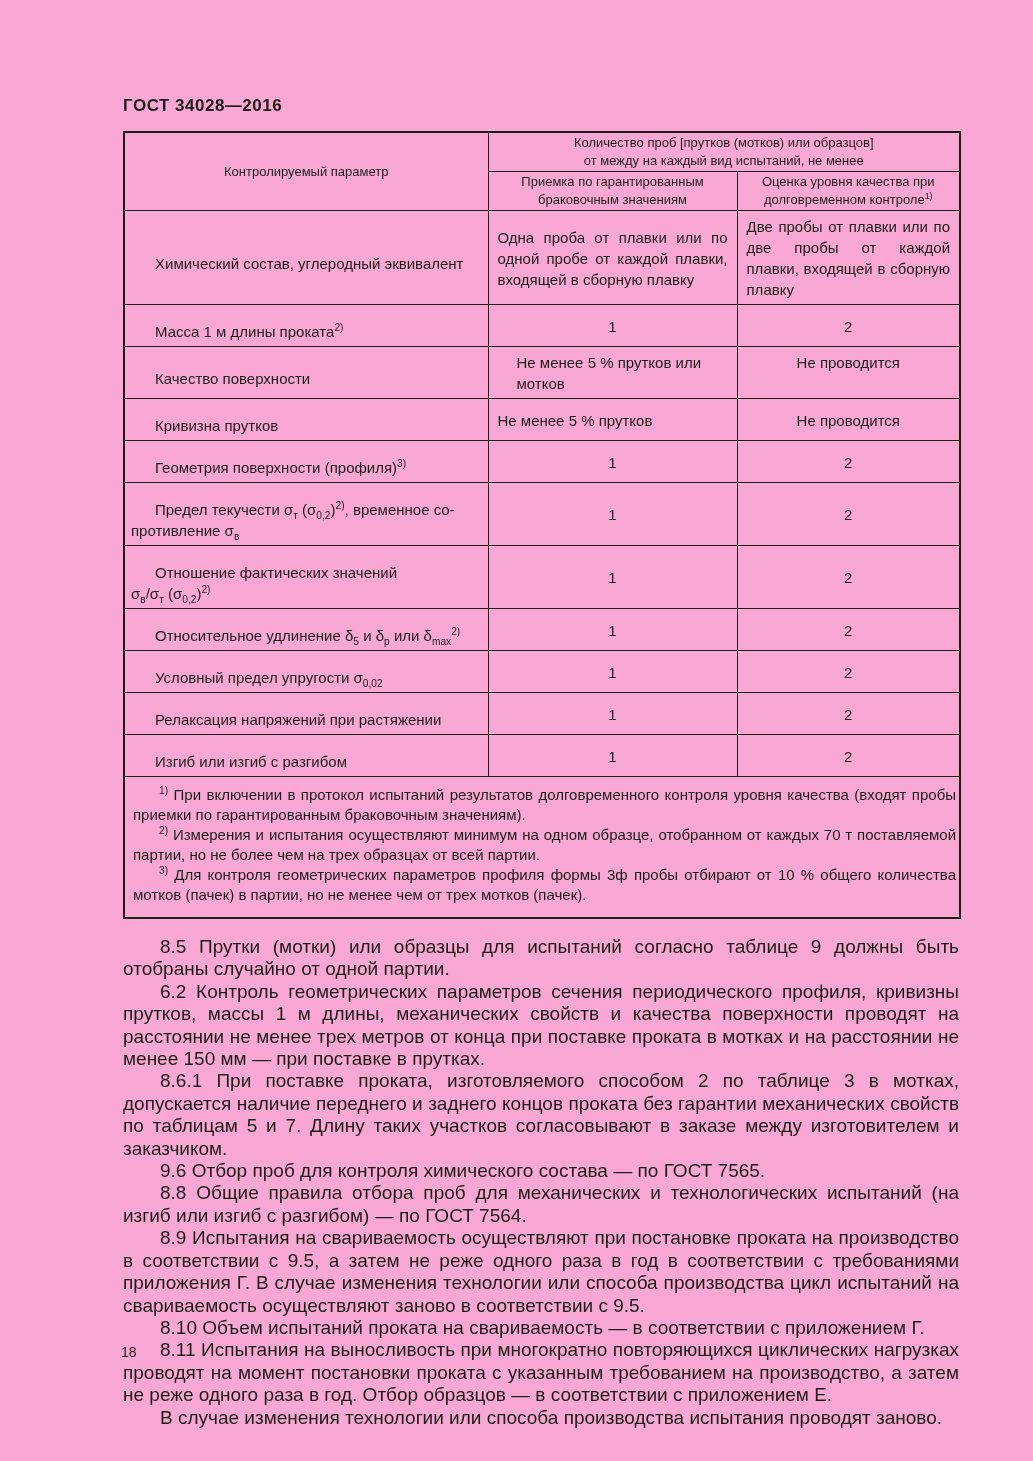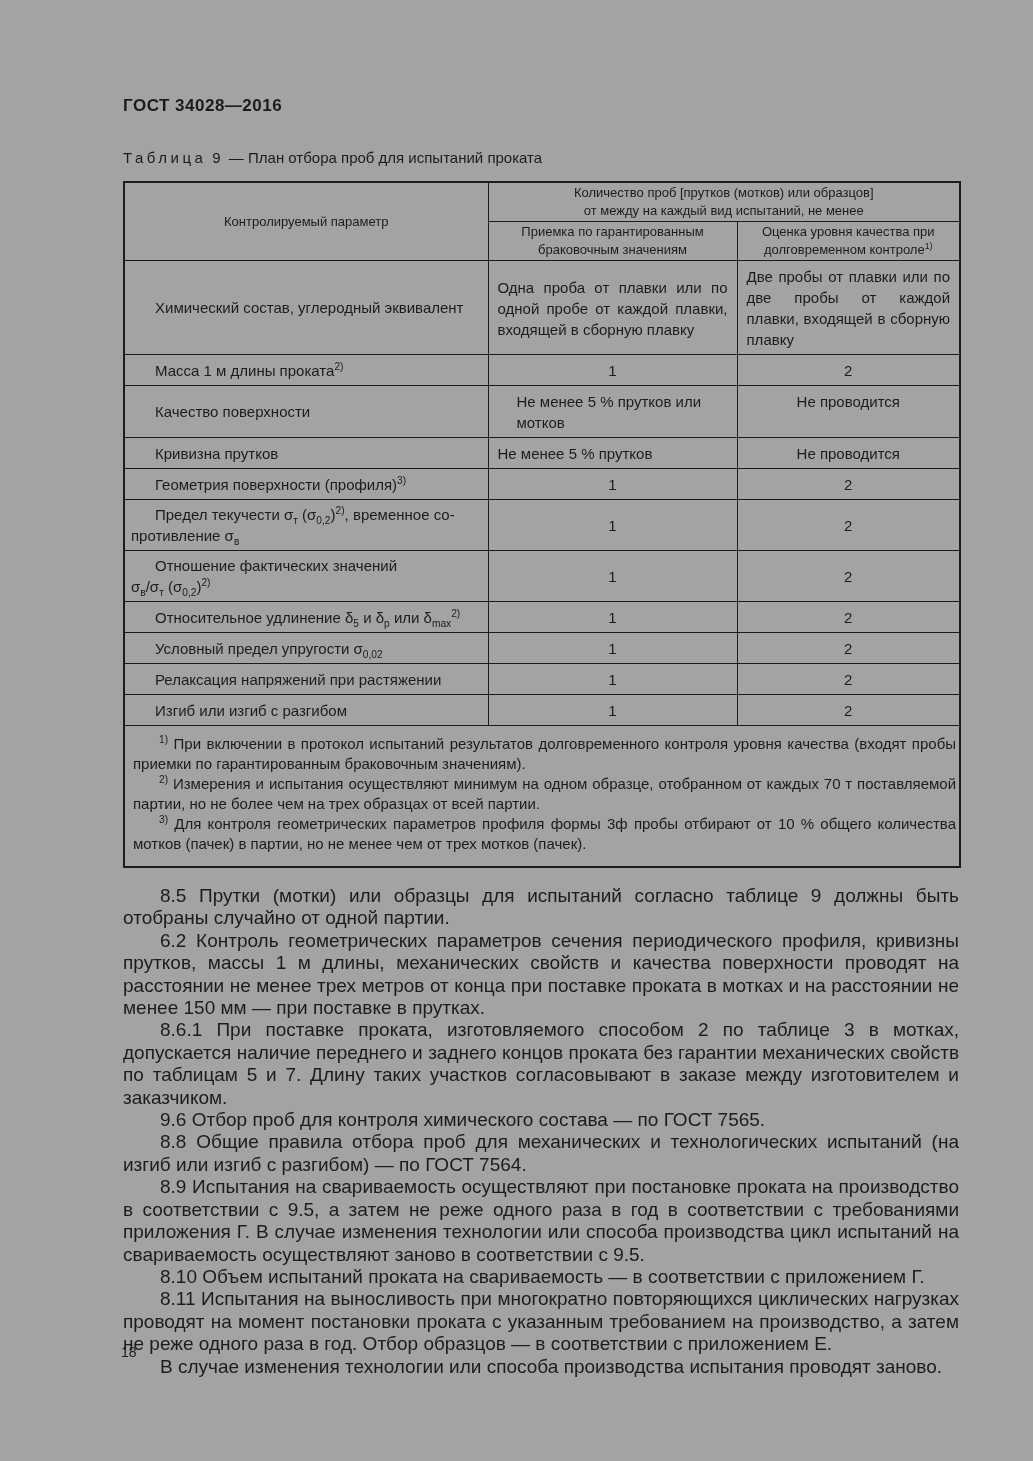--- a/index.html
+++ b/index.html
@@ -1,20 +1,20 @@
 <!DOCTYPE html>
 <html lang="ru"><head>
 <meta charset="utf-8">
 <style>
   html,body { margin:0; padding:0; background:#e8e8e8; }
   .page {
     position:relative;
     width:1033px; height:1461px;
     margin:0 auto;
-    background:#a3a3a3;
+    background:#f9a8d4;
     font-family:"Liberation Sans", sans-serif;
     color:#1c1c1c;
     overflow:hidden;
   }
   .content {
     position:absolute; left:123px; top:96px; width:836px;
   }
   .doc-number {
     font-size:17px; font-weight:bold; letter-spacing:0.5px;
   }
@@ -42,21 +42,21 @@
     vertical-align:middle;
   }
   table.gost thead th {
     font-size:13px; line-height:18px; text-align:center;
     padding:1px 8px;
   }
   th.dbl, td.dbl { border-bottom:4px double #1c1c1c; }
 
   td.param {
     font-size:15px; line-height:21px;
-    padding:4px 8px 4px 6px;
+    padding:16px 8px 4px 6px;
     text-indent:24px;
     text-align:left;
     vertical-align:middle;
   }
   td.cell-text {
     font-size:15px; line-height:21px;
     padding:5px 9px 4px 9px;
     text-align:justify;
     vertical-align:top;
   }
@@ -90,24 +90,20 @@
   }
 </style>
 </head>
 <body>
 
 <div class="page">
   <div class="content">
 
     <div class="doc-number">ГОСТ 34028—2016</div>
 
-    <div class="table-caption">
-      <span class="cap-label">Таблица</span><span class="cap-num">9</span>
-      <span class="cap-title">— План отбора проб для испытаний проката</span>
-    </div>
 
     <table class="gost">
       <colgroup>
           <col class="c1">
           <col class="c2">
           <col class="c3">
         </colgroup>
       <thead>
         <tr>
           <th rowspan="2" class="dbl">Контролируемый параметр</th>

